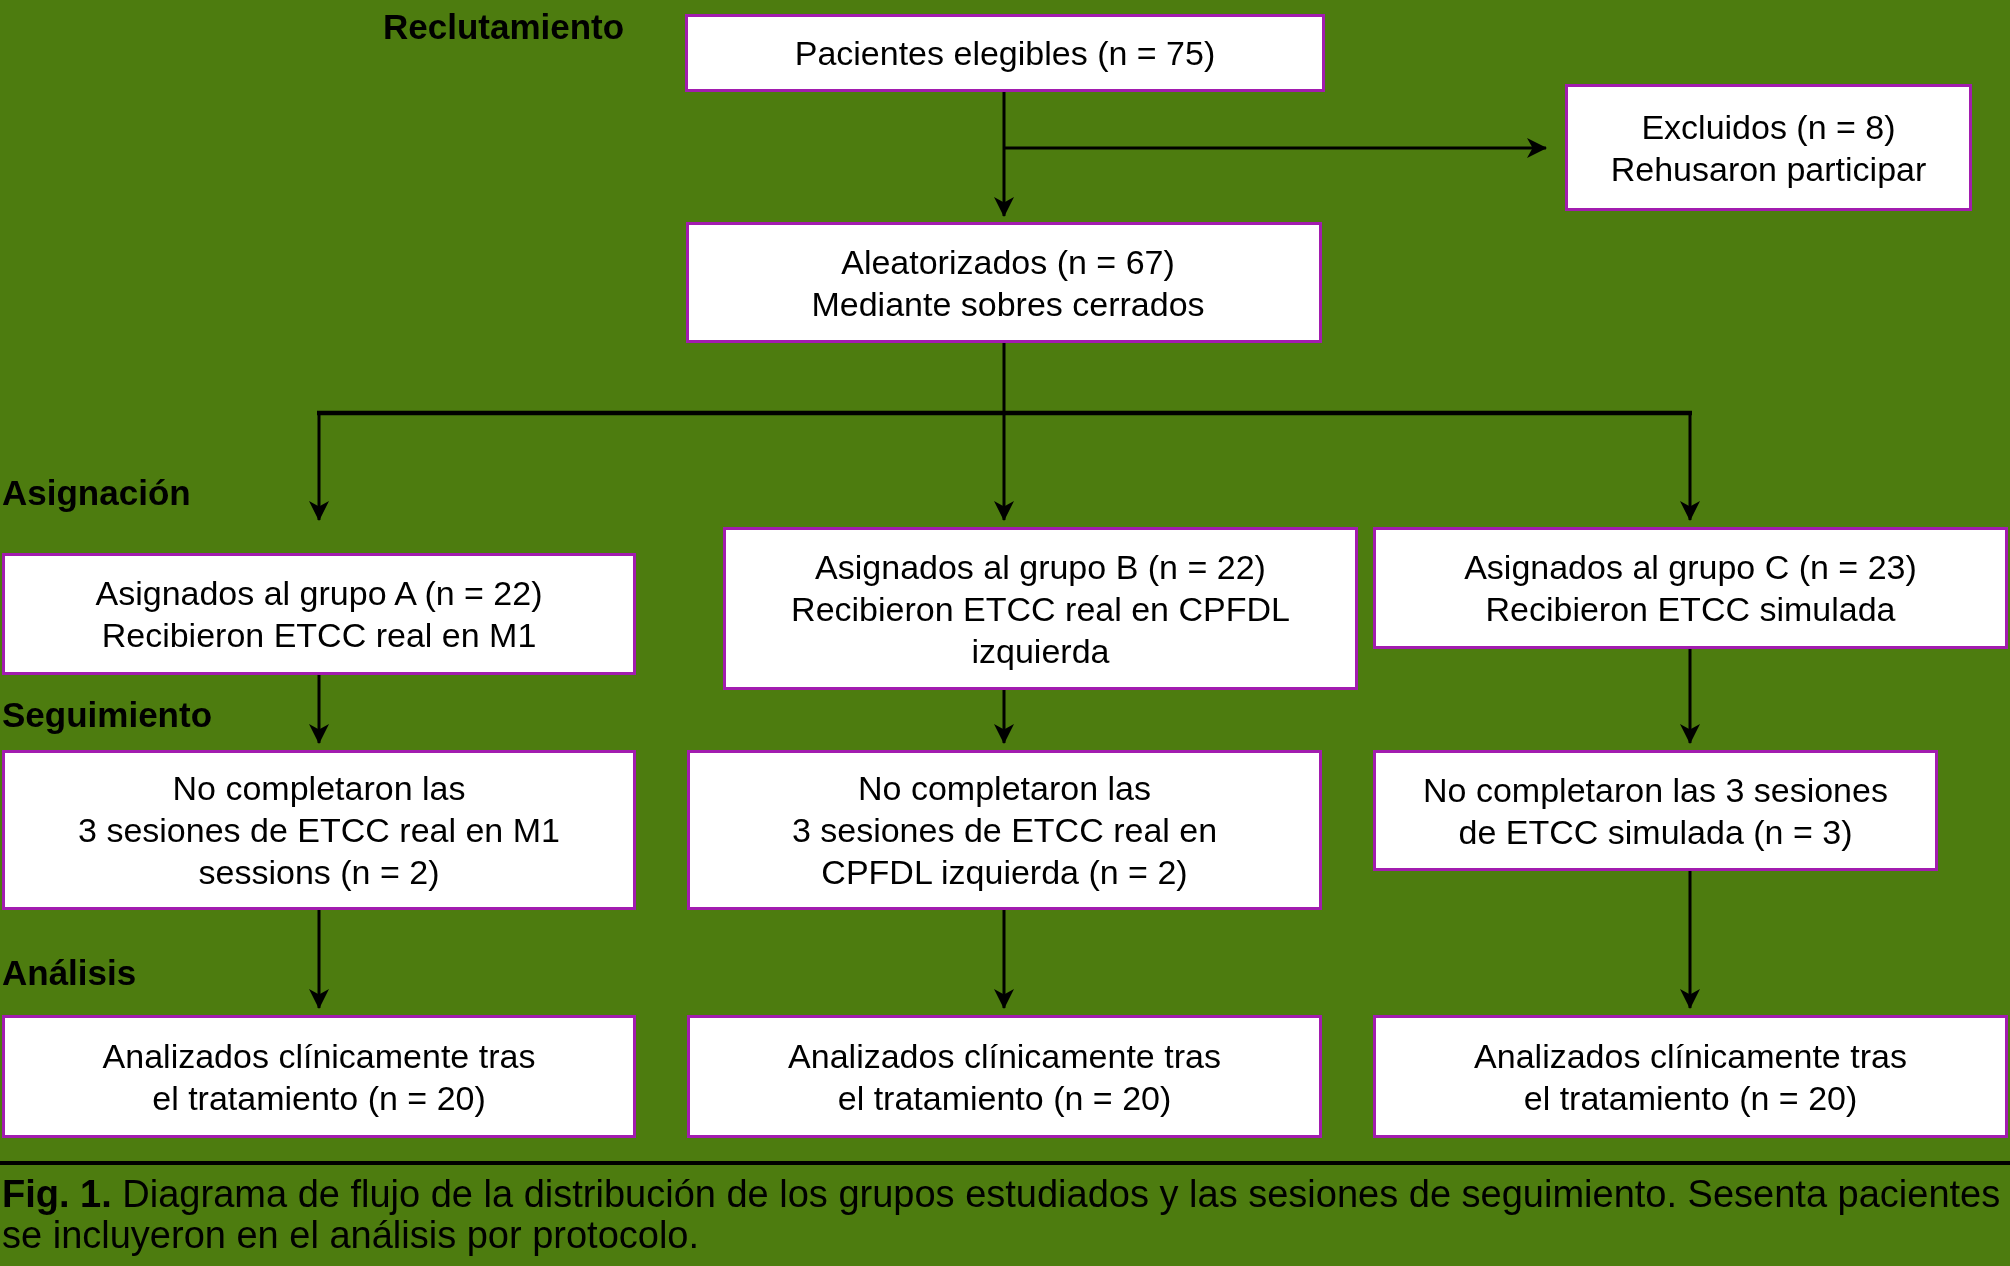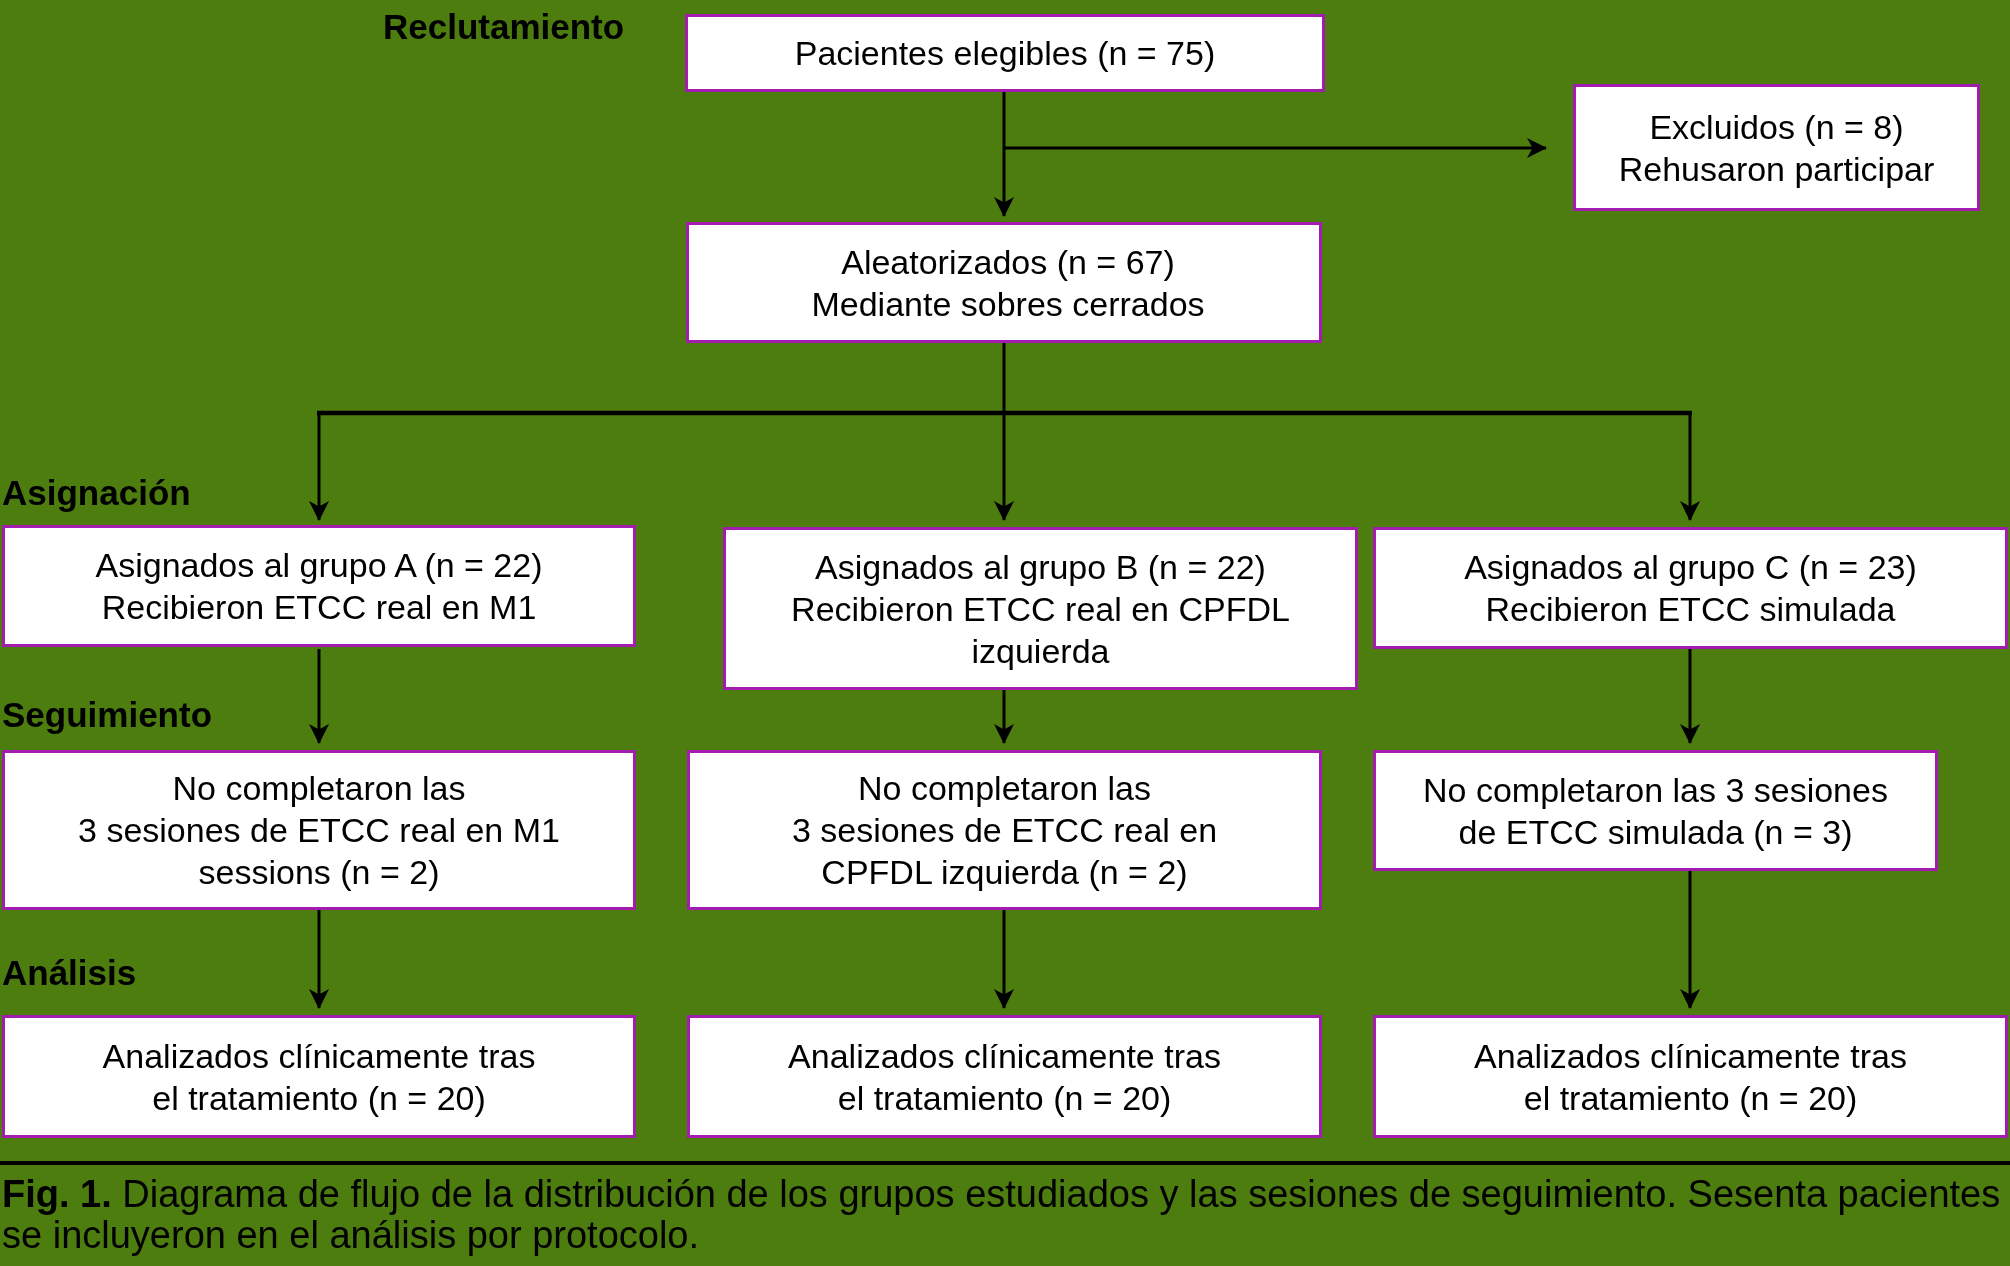--- a/index.html
+++ b/index.html
@@ -73,31 +73,31 @@
 
   <div class="stage-label" style="left:383px;top:8px;">Reclutamiento</div>
   <div class="stage-label" style="left:2px;top:474px;">Asignación</div>
   <div class="stage-label" style="left:2px;top:696px;">Seguimiento</div>
   <div class="stage-label" style="left:2px;top:954px;">Análisis</div>
 
   <div class="node" style="left:685px;top:14px;width:640px;height:78px;">
     <div>Pacientes elegibles (n = 75)</div>
   </div>
 
-  <div class="node" style="left:1565px;top:84px;width:407px;height:127px;margin-left:8px;">
+  <div class="node" style="left:1565px;top:84px;width:407px;height:127px;">
     <div>Excluidos (n = 8)</div>
     <div>Rehusaron participar</div>
   </div>
 
   <div class="node" style="left:686px;top:222px;width:636px;height:121px;padding-left:8px;">
     <div>Aleatorizados (n = 67)</div>
     <div>Mediante sobres cerrados</div>
   </div>
 
-  <div class="node" style="left:2px;top:525px;width:634px;height:122px;">
+  <div class="node" style="left:2px;top:553px;width:634px;height:122px;">
     <div>Asignados al grupo A (n = 22)</div>
     <div>Recibieron ETCC real en M1</div>
   </div>
   <div class="node" style="left:687px;top:527px;width:635px;height:163px;margin-left:36px;">
     <div>Asignados al grupo B (n = 22)</div>
     <div>Recibieron ETCC real en CPFDL</div>
     <div>izquierda</div>
   </div>
   <div class="node" style="left:1373px;top:527px;width:635px;height:122px;">
     <div>Asignados al grupo C (n = 23)</div>

